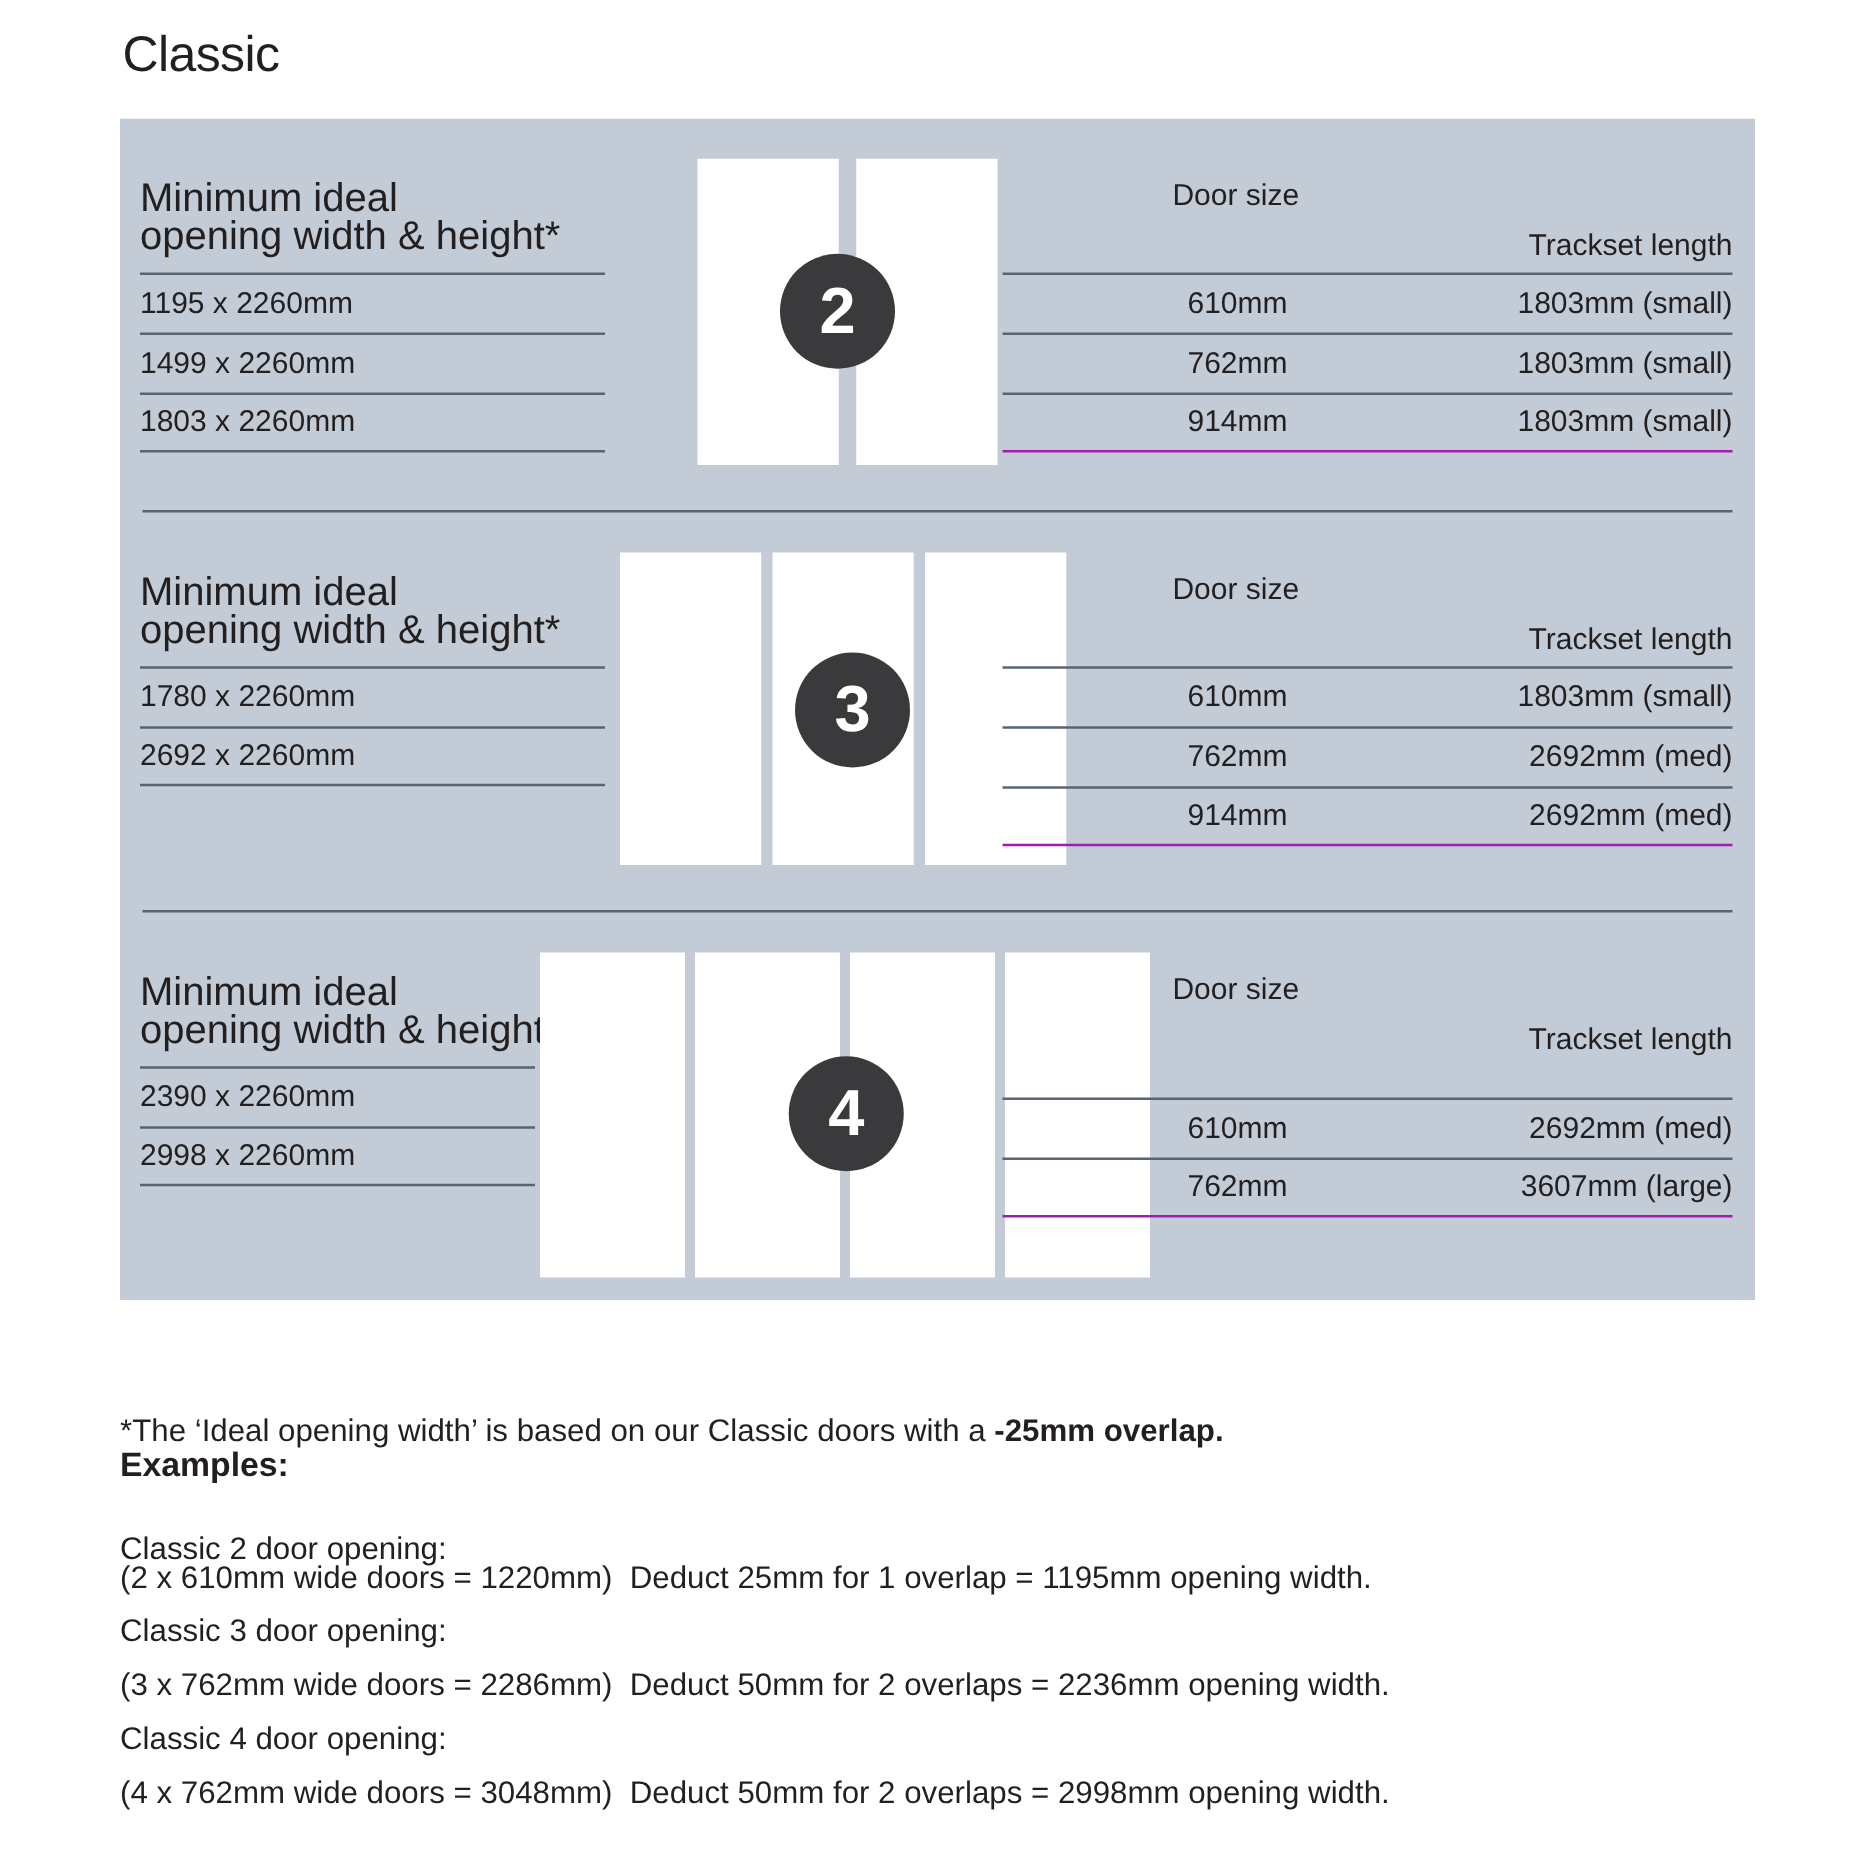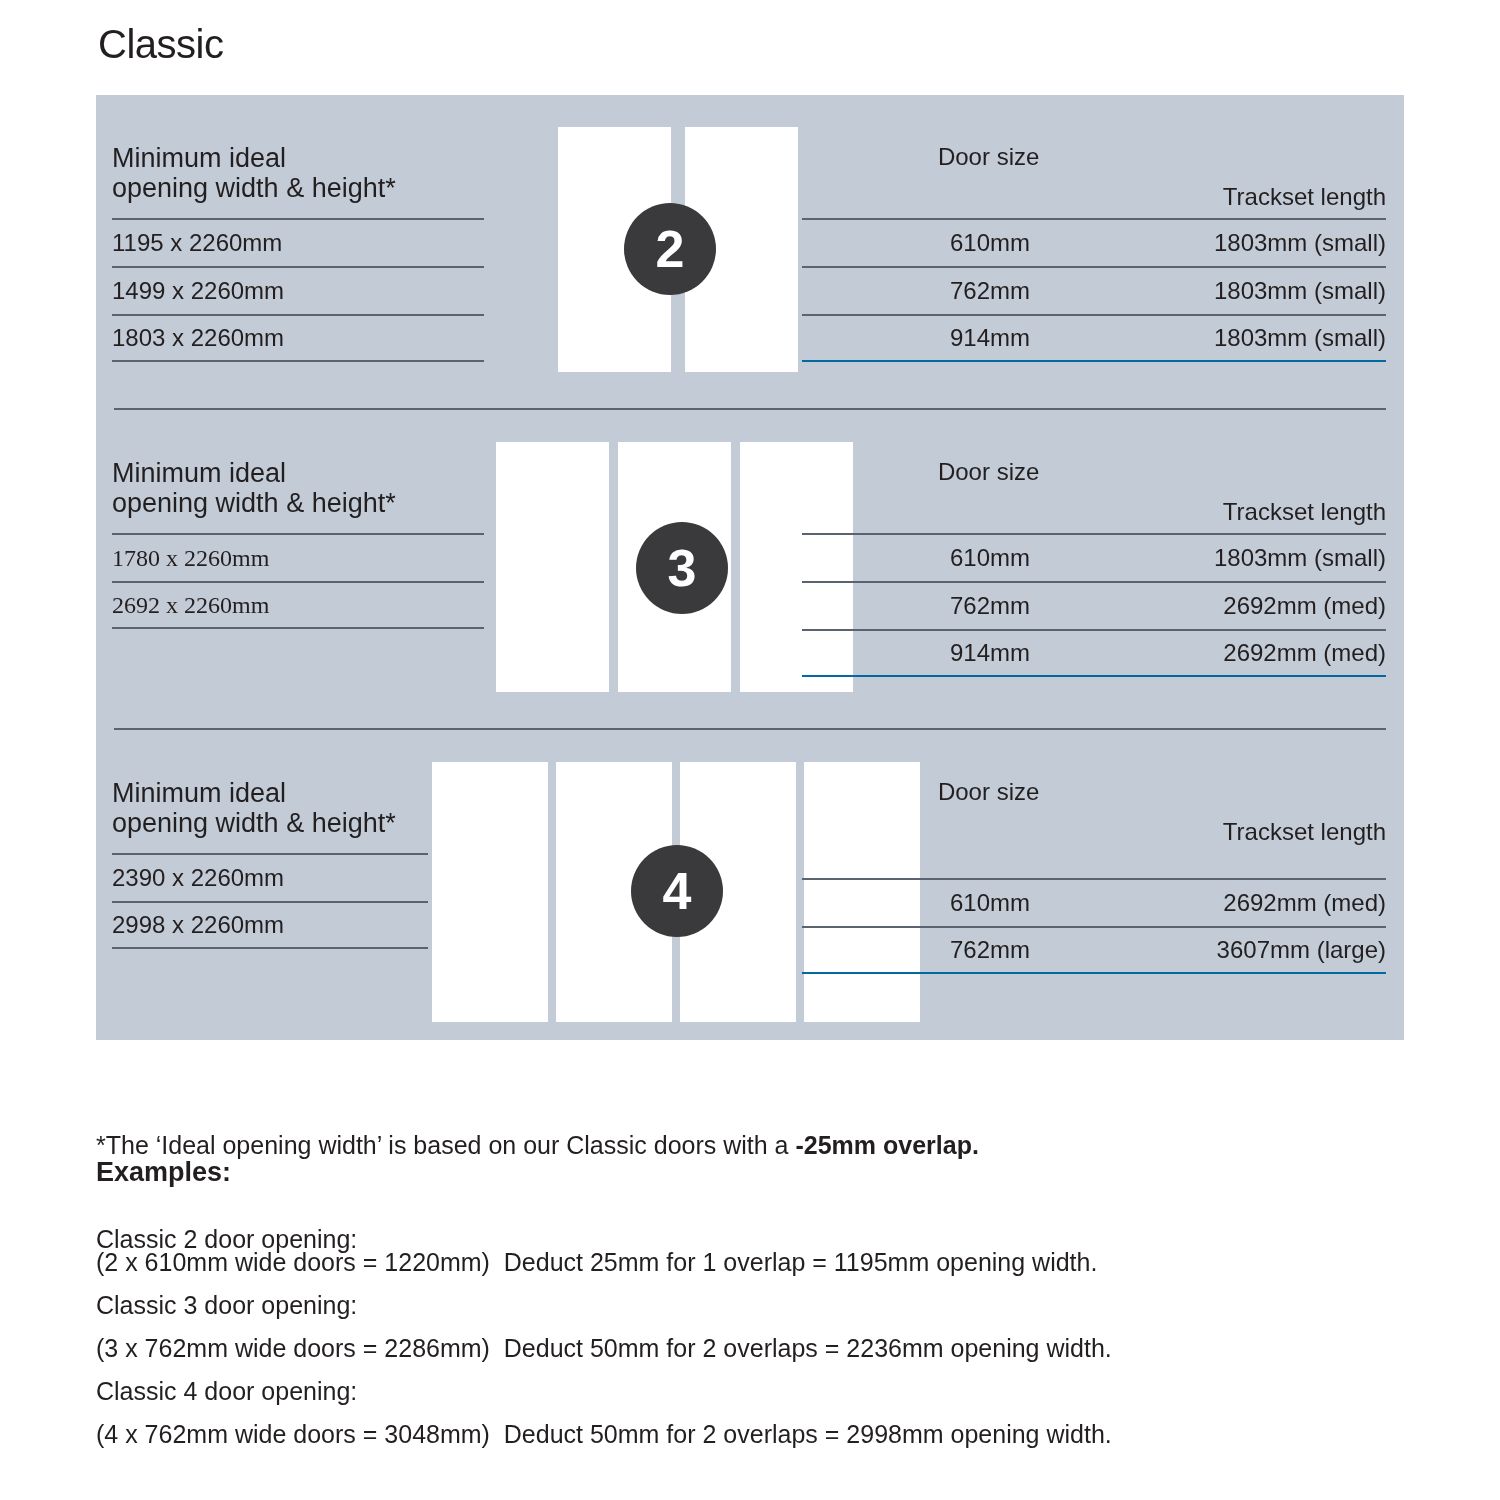--- a/index.html
+++ b/index.html
@@ -38,21 +38,21 @@
   .divider {
     position: absolute;
     left: 18px; width: 1272px;
     height: 2px; background: #5a6470;
   }
 
   
   .left-head {
     position: absolute;
     left: 16px;
-    font-size: 27px;
+    font-size: 32px;
     line-height: 30px;
     font-weight: 400;
   }
   .left-rows {
     position: absolute;
     left: 16px;
     width: 372px;
   }
   .left-row {
     height: 48px;
@@ -73,21 +73,21 @@
   .right-rows {
     position: absolute;
     width: 600px;
   }
   .right-row {
     height: 48px;
     display: flex;
     font-size: 24px;
     border-top: 2px solid #5a6470;
   }
-  .right-row:last-child { border-bottom: 2px solid #0369a1; }
+  .right-row:last-child { border-bottom: 2px solid #a21caf; }
   .col-door {
     width: 260px;
     text-align: right;
     padding-right: 16px;
     display: flex; align-items: center; justify-content: flex-end;
   }
   .col-track {
     width: 340px;
     text-align: right;
     padding-right: 0px;
@@ -191,21 +191,21 @@
 
     <div class="divider" style="top:313px;"></div>
 
     <div class="block block-2">
 
       <div class="left-head" style="top:48px;">
         <div>Minimum ideal</div>
         <div>opening width &amp; height*</div>
       </div>
 
-      <div class="left-rows" style="top:123px;font-family:Liberation Serif, serif;">
+      <div class="left-rows" style="top:123px;">
         <div class="left-row">1780 x 2260mm</div>
         <div class="left-row">2692 x 2260mm</div>
       </div>
 
       <div class="doors" style="left:400px; top:32px; width:370px; height:250px;">
         <div class="door" style="width:113px;"></div>
         <div style="width:9px;"></div>
         <div class="door" style="width:113px;"></div>
         <div style="width:9px;"></div>
         <div class="door" style="width:113px;"></div>

